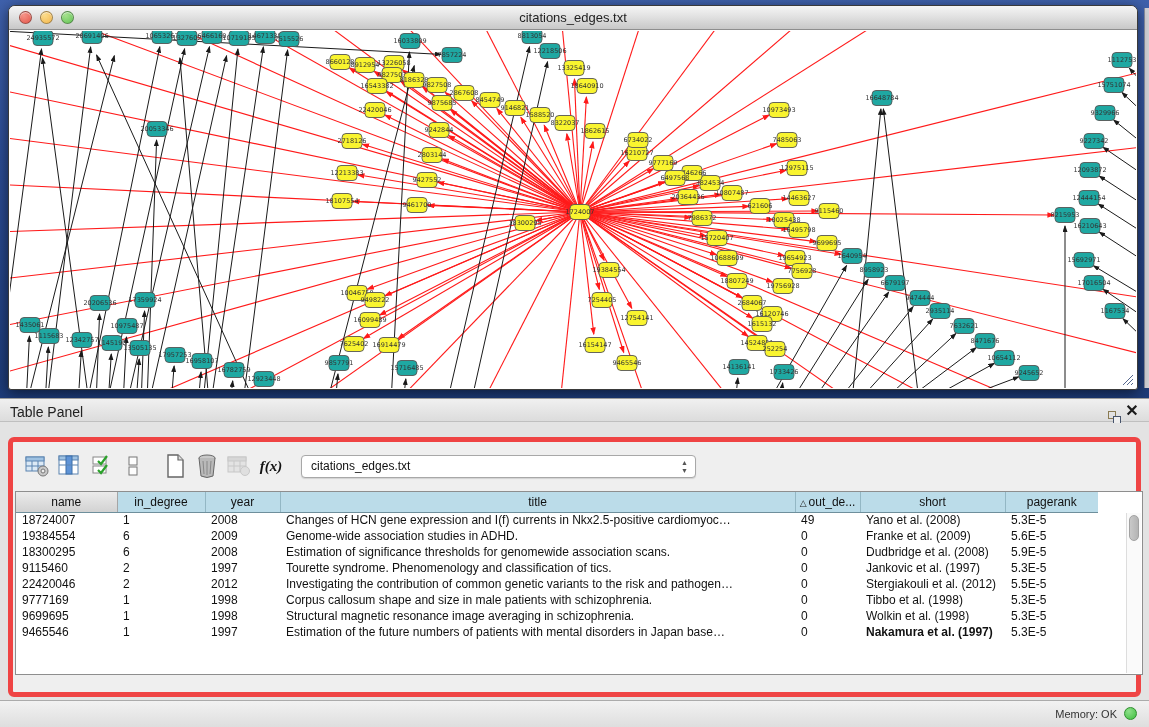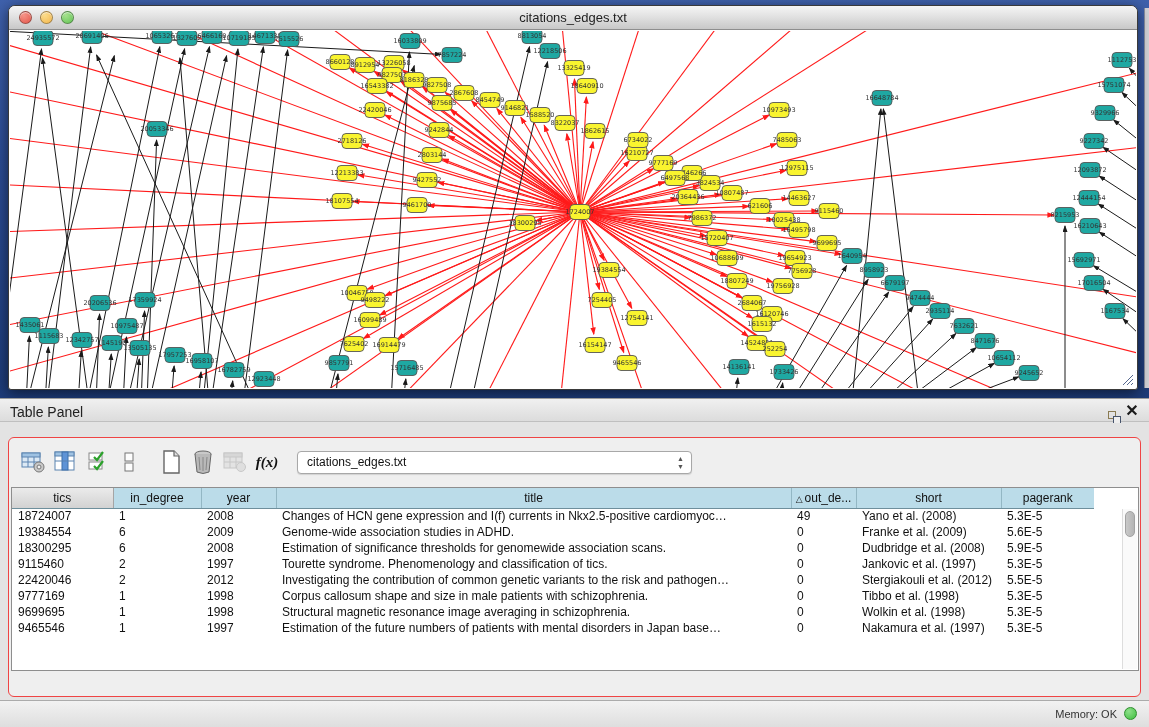--- a/index.html
+++ b/index.html
@@ -37,21 +37,21 @@
   .panel-hdr .ttl { position:absolute; left:10px; top:5px; font-size:14px; color:#222; }
   .panel-btn { position:absolute; top:4px; width:18px; height:16px; cursor:pointer;
                background:transparent; border:none; }
   .float-ic { position:relative; width:14px; height:13px; }
   .float-ic .sq1{position:absolute;left:0;top:0;width:8px;height:8px;border:1.5px solid #8A7B52;}
   .float-ic .sq2{position:absolute;left:5px;top:5px;width:8px;height:8px;border:1.5px solid #46536B;background:#EEE;}
   .close-ic { font-size:16px; font-weight:bold; color:#1A1A1A; line-height:14px; }
 
   .panel-body { position:absolute; left:0; top:423px; width:1149px; height:277px; background:#E3E3E3; }
   .container { position:absolute; left:8px; top:14px; width:1133px; height:260px;
-               background:#EFEFEF; border:1px solid #ef4444; border-radius:6px; }
+               background:#EFEFEF; border:5px solid #ef4444; border-radius:6px; }
 
   .toolbar { position:absolute; left:8px; top:7px; height:34px; display:flex; align-items:center; }
   .tbtn { width:32px; height:30px; border:none; background:transparent; display:flex;
           align-items:center; justify-content:center; cursor:pointer; }
   .fx { font-family:"Liberation Serif", serif; font-style:italic; font-weight:bold;
         font-size:15px; color:#111; }
   .selector { margin-left:14px; width:395px; height:23px; background:#FFF;
               border:1px solid #A8A8A8; border-radius:4px; position:relative;
               font-size:12px; color:#111; line-height:21px; padding-left:9px; cursor:pointer;
               box-shadow:0 1px 1px rgba(0,0,0,.12); }
@@ -822,21 +822,21 @@
       <div class="selector">
         <span>citations_edges.txt</span>
         <span class="arrows">▲<br>▼</span>
       </div>
     </div>
 
     <div class="tablewrap">
       <table class="grid">
         <thead>
             <tr id="hdr-row">
-              <th style="width: 101px;">tics</th>
+              <th style="width: 101px;">name</th>
               <th style="width: 88px;">in_degree</th>
               <th style="width: 75px;">year</th>
               <th style="width: 515px;">title</th>
               <th style="width: 65px;"><span class="sort-tri">△</span>out_de...</th>
               <th style="width: 145px;">short</th>
               <th style="width: 93px;">pagerank</th>
             </tr>
           </thead>
         <tbody id="body-rows">
             <tr>
@@ -901,21 +901,21 @@
               <td style="width: 65px;">0</td>
               <td style="width: 145px;">Wolkin et al. (1998)</td>
               <td style="width: 93px;">5.3E-5</td>
             </tr>
             <tr>
               <td style="width: 101px;">9465546</td>
               <td style="width: 88px;">1</td>
               <td style="width: 75px;">1997</td>
               <td style="width: 515px;">Estimation of the future numbers of patients with mental disorders in Japan base…</td>
               <td style="width: 65px;">0</td>
-              <td style="width: 145px;">Nakamura et al. (1997)</td>
+              <td style="width: 145px; font-weight: bold;">Nakamura et al. (1997)</td>
               <td style="width: 93px;">5.3E-5</td>
             </tr>
           </tbody>
       </table>
       <div class="vscroll">
         <div class="vthumb"></div>
       </div>
     </div>
 
   </div>

